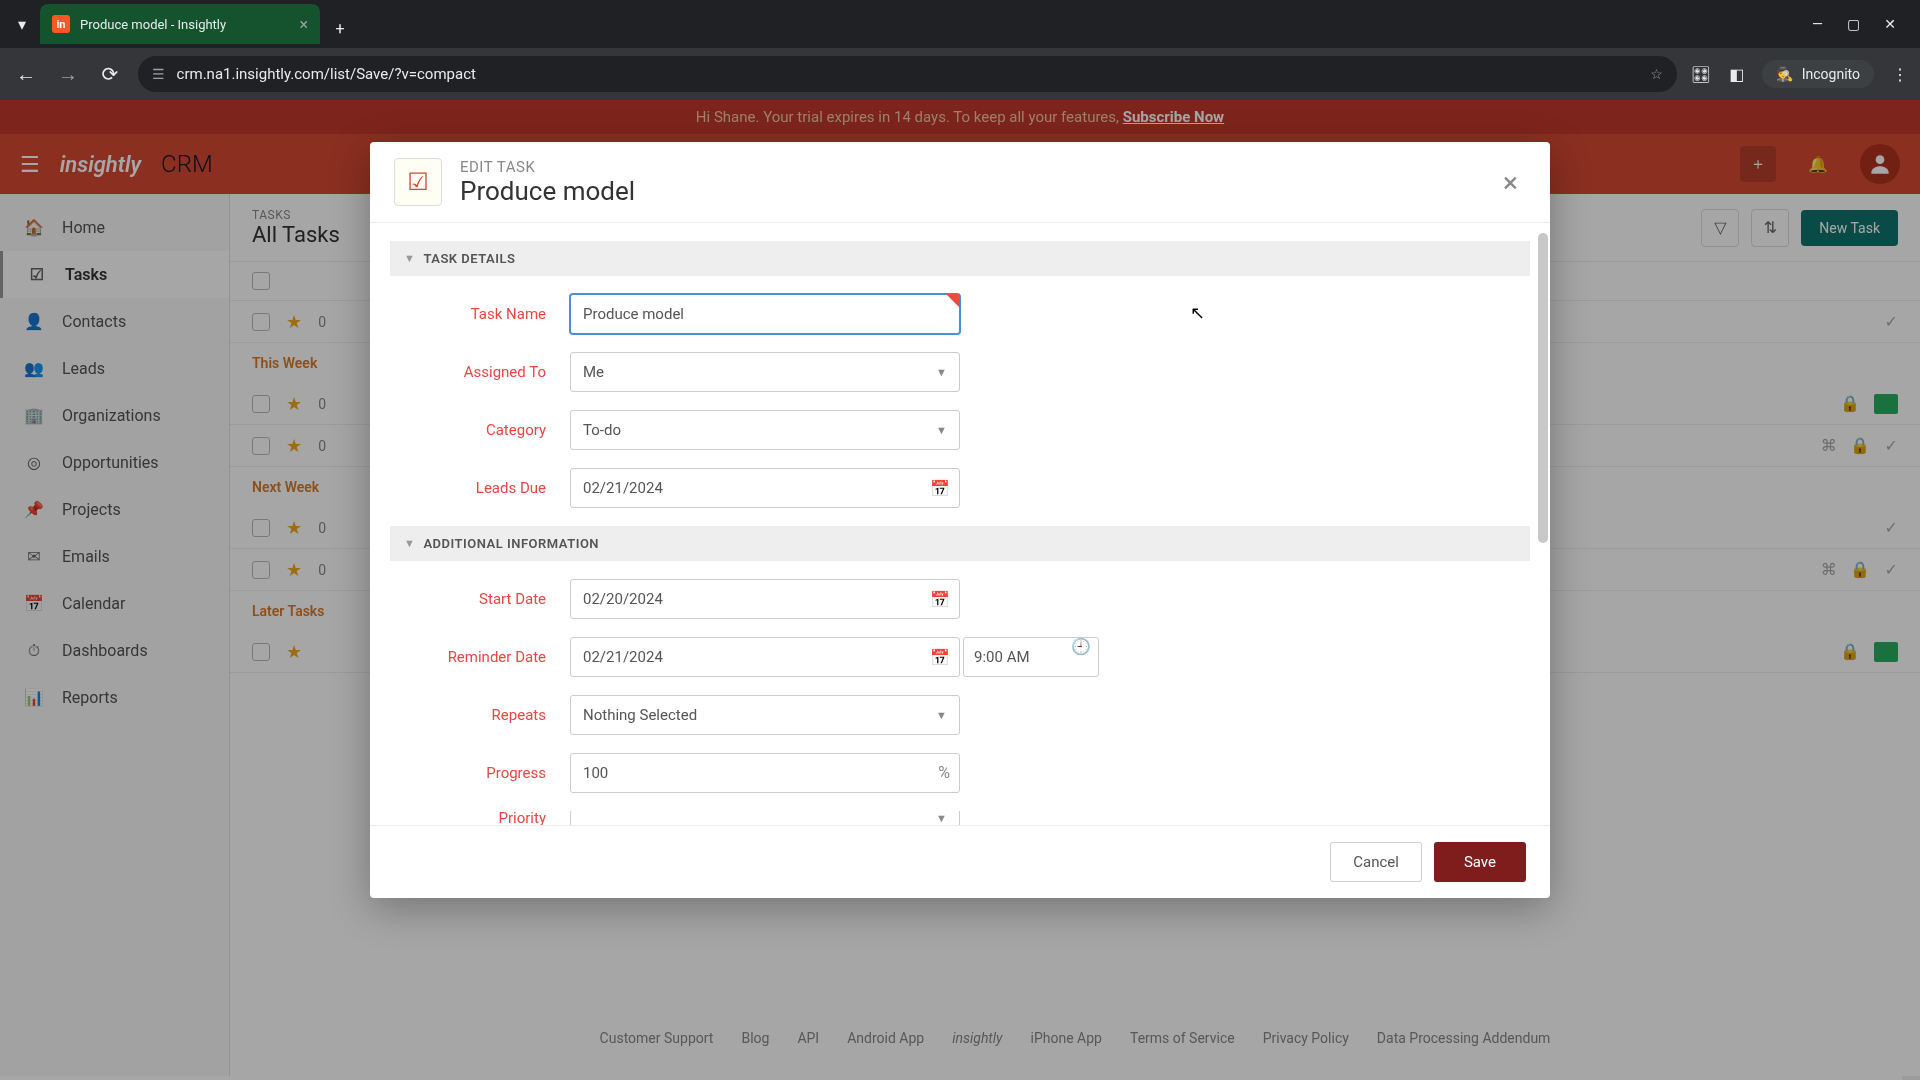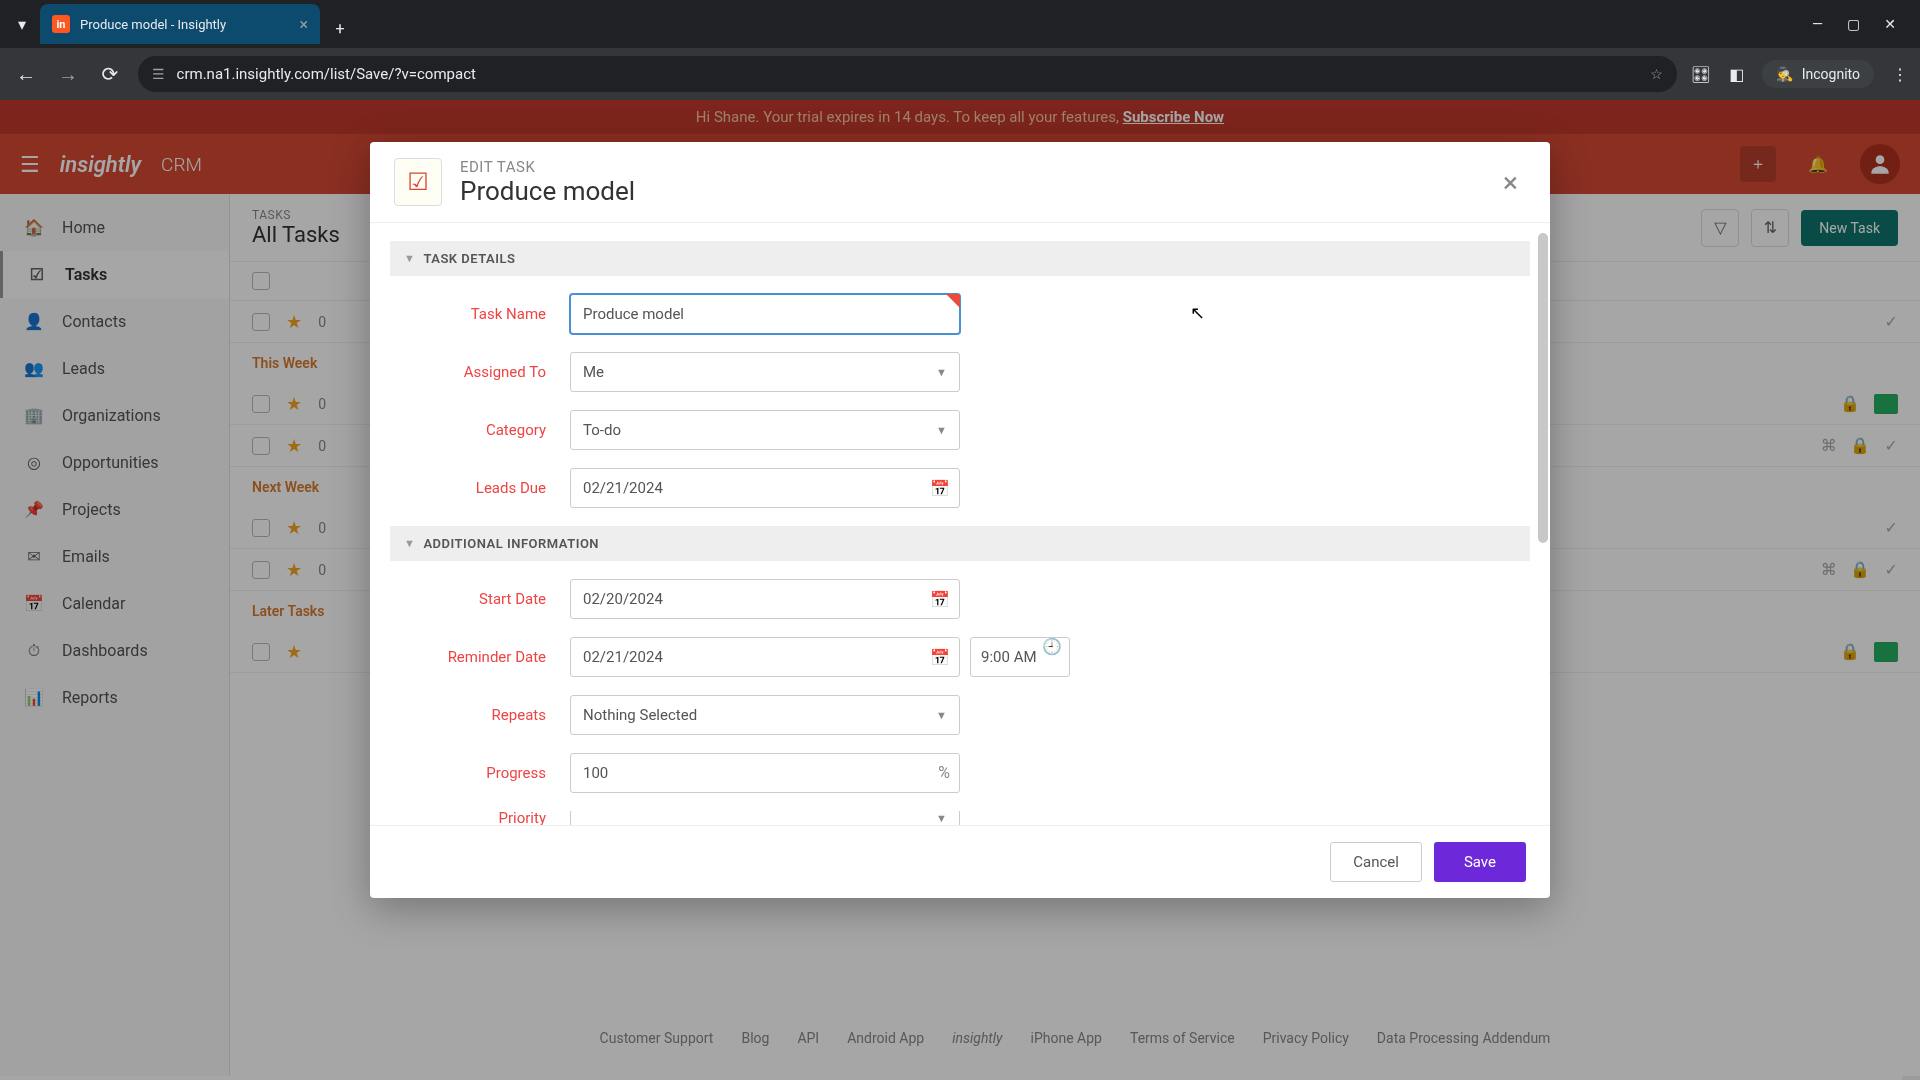--- a/index.html
+++ b/index.html
@@ -2,21 +2,21 @@
 <html><head>
 <meta charset="utf-8">
 <style>
 * { margin: 0; padding: 0; box-sizing: border-box; font-family: -apple-system, BlinkMacSystemFont, "Segoe UI", Roboto, sans-serif; }
 body { background: #202124; overflow: hidden; width: 1920px; height: 1080px; position: relative; }
 
 
 .browser-chrome { background: #202124; }
 .tab-bar { display: flex; align-items: center; height: 48px; padding: 0 8px; gap: 4px; }
 .tab-dropdown { width: 28px; height: 28px; display: flex; align-items: center; justify-content: center; color: #e8eaed; cursor: pointer; }
-.tab { display: flex; align-items: center; background: #0c4a6e; border-radius: 8px 8px 0 0; padding: 8px 12px; gap: 10px; min-width: 280px; height: 40px; margin-top: 0; }
+.tab { display: flex; align-items: center; background: #14532d; border-radius: 8px 8px 0 0; padding: 8px 12px; gap: 10px; min-width: 280px; height: 40px; margin-top: 0; }
 .tab-favicon { width: 18px; height: 18px; background: #ff5722; border-radius: 3px; display: flex; align-items: center; justify-content: center; color: #fff; font-size: 11px; font-weight: bold; }
 .tab-title { color: #e8eaed; font-size: 13px; flex: 1; }
 .tab-close { color: #9aa0a6; cursor: pointer; font-size: 16px; }
 .new-tab { width: 32px; height: 32px; display: flex; align-items: center; justify-content: center; color: #e8eaed; cursor: pointer; margin-top: 8px; }
 .window-controls { margin-left: auto; display: flex; gap: 24px; padding-right: 16px; color: #e8eaed; }
 .window-controls span { cursor: pointer; font-size: 14px; }
 
 .addr-bar { display: flex; align-items: center; background: #35363a; height: 52px; padding: 0 12px; gap: 14px; }
 .nav-btn { width: 28px; height: 28px; display: flex; align-items: center; justify-content: center; color: #9aa0a6; cursor: pointer; font-size: 20px; }
 .nav-btn.active { color: #e8eaed; }
@@ -27,21 +27,21 @@
 .incognito-badge { display: flex; align-items: center; gap: 8px; background: #3c4043; padding: 6px 14px; border-radius: 18px; font-size: 14px; }
 
 
 .app { position: relative; background: #fff; height: calc(1080px - 100px); }
 .trial-banner { background: #c0392b; color: #f5c6a5; text-align: center; padding: 8px; font-size: 15px; }
 .trial-banner a { color: #fff; font-weight: bold; text-decoration: underline; }
 
 .app-header { background: #d64933; height: 60px; display: flex; align-items: center; padding: 0 20px; gap: 20px; }
 .hamburger { color: #fff; font-size: 22px; cursor: pointer; }
 .logo { color: #fff; font-size: 22px; font-style: italic; font-weight: 600; }
-.crm-label { color: #ffffff; font-size: 19px; font-weight: 300; text-align: center; }
+.crm-label { color: #0f172a; font-size: 24px; font-weight: 300; text-align: center; }
 .header-right { margin-left: auto; display: flex; gap: 24px; align-items: center; }
 .header-icon { width: 36px; height: 36px; display: flex; align-items: center; justify-content: center; color: #fff; cursor: pointer; }
 .header-icon.add { background: rgba(0,0,0,0.15); border-radius: 4px; }
 .avatar { width: 40px; height: 40px; background: #b03020; border-radius: 50%; display: flex; align-items: center; justify-content: center; }
 
 .app-body { display: flex; height: calc(100% - 98px); }
 .sidebar { width: 230px; background: #f9f9f9; border-right: 1px solid #e0e0e0; padding-top: 10px; }
 .side-item { display: flex; align-items: center; gap: 16px; padding: 14px 22px; color: #555; font-size: 16px; cursor: pointer; }
 .side-item.active { background: #fff; font-weight: 600; color: #333; border-left: 3px solid #999; }
 .side-icon { width: 24px; display: flex; justify-content: center; color: #666; }
@@ -87,27 +87,27 @@
 .form-label { width: 180px; text-align: right; padding-right: 24px; color: #ef4444; font-size: 15px; }
 .form-control { width: 390px; position: relative; }
 .form-control input, .form-control .select-box { width: 100%; height: 40px; border: 1px solid #ccc; border-radius: 3px; padding: 0 12px; font-size: 15px; color: #555; background: #fff; }
 .form-control input.focused { border-color: #4a90d9; box-shadow: 0 0 0 1px #4a90d9; }
 .req-corner { position: absolute; top: 0; right: 0; width: 0; height: 0; border-top: 14px solid #e74c3c; border-left: 14px solid transparent; }
 .select-box { display: flex; align-items: center; justify-content: space-between; cursor: pointer; }
 .select-caret { color: #888; font-size: 11px; }
 .date-input { display: flex; align-items: center; }
 .date-input input { padding-right: 36px; }
 .cal-icon { position: absolute; right: 10px; color: #888; pointer-events: none; }
-.time-box { width: 100px; margin-left: 10px; position: relative; }
+.time-box { width: 136px; margin-left: 3px; position: relative; }
 .time-box input { width: 100%; height: 40px; border: 1px solid #ccc; border-radius: 3px; padding: 0 10px; font-size: 15px; color: #555; }
 .pct-icon { position: absolute; right: 10px; top: 10px; color: #888; }
 
 .modal-footer { display: flex; justify-content: flex-end; gap: 12px; padding: 16px 24px; border-top: 1px solid #eee; }
 .btn-cancel { background: #fff; border: 1px solid #ccc; padding: 10px 22px; border-radius: 3px; font-size: 15px; color: #555; cursor: pointer; }
-.btn-save { background: #6d28d9; border: none; color: #fff; padding: 10px 30px; border-radius: 3px; font-size: 15px; cursor: pointer; }
+.btn-save { background: #7f1d1d; border: none; color: #fff; padding: 10px 30px; border-radius: 3px; font-size: 15px; cursor: pointer; }
 
 .cursor { position: absolute; left: 1190px; top: 302px; font-size: 18px; pointer-events: none; z-index: 9999; }
 
 .modal-scrollbar { position: absolute; right: 2px; top: 10px; width: 10px; height: 310px; background: #c8c8c8; border-radius: 5px; }
 
 .main-scrollbar { position: absolute; right: 0; top: 100px; width: 18px; bottom: 0; background: #f0f0f0; }
 .main-scrollbar-thumb { position: absolute; left: 2px; right: 2px; top: 0; height: 760px; background: #c0c0c0; border-radius: 2px; }
 </style>
 </head>
 <body>

